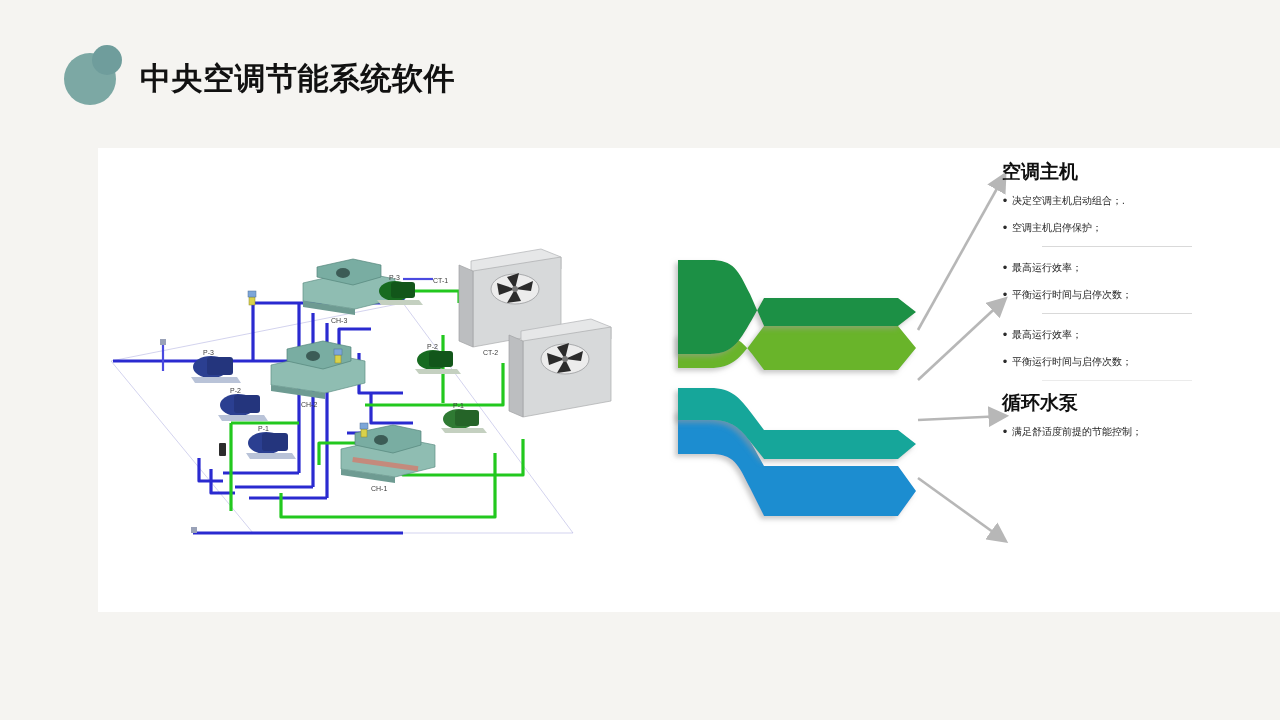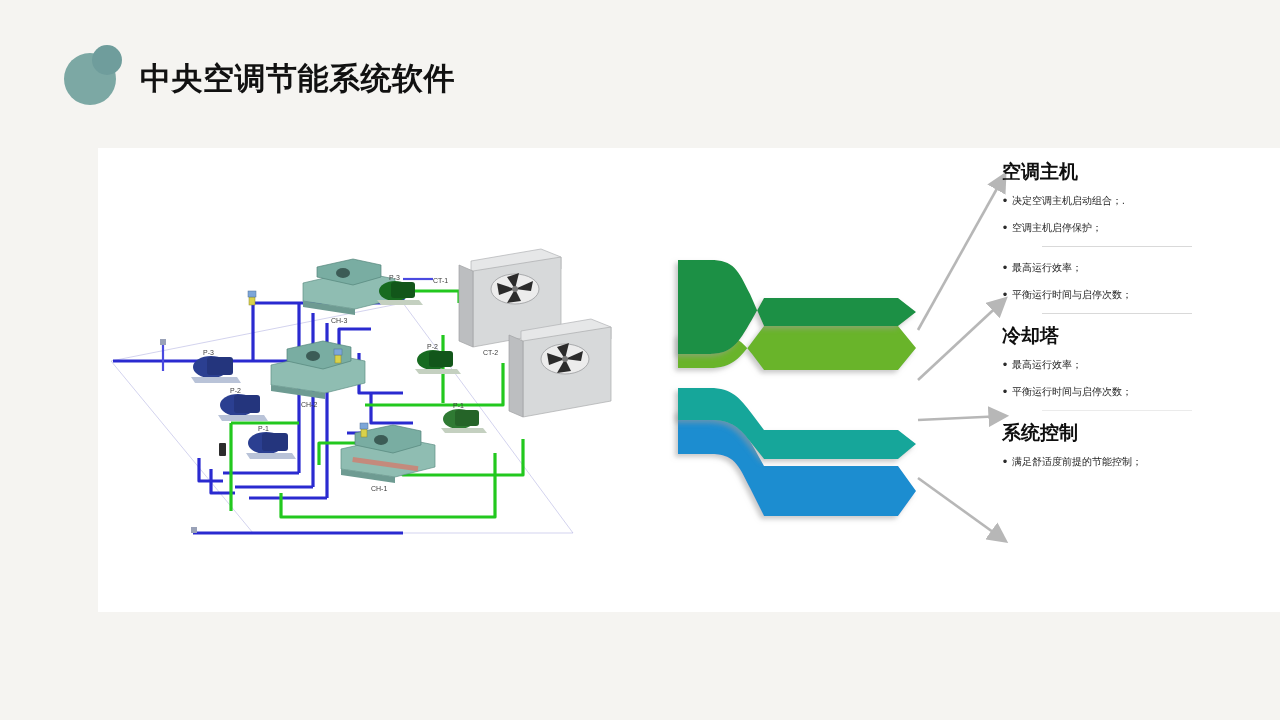--- a/index.html
+++ b/index.html
@@ -368,34 +368,33 @@
         <span class="bullet-text">最高运行效率；</span>
       </div>
       <div class="bullet-row">
         <span class="bullet-dot">•</span>
         <span class="bullet-text">平衡运行时间与启停次数；</span>
       </div>
       <div class="group-divider"></div>
     </div>
 
     <div class="info-group">
-      <div class="group-heading">冷却塔</div>
       <div class="bullet-row">
         <span class="bullet-dot">•</span>
         <span class="bullet-text">最高运行效率；</span>
       </div>
       <div class="bullet-row">
         <span class="bullet-dot">•</span>
         <span class="bullet-text">平衡运行时间与启停次数；</span>
       </div>
       <div class="group-divider faint"></div>
     </div>
 
     <div class="info-group">
-      <div class="group-heading">系统控制</div>
+      <div class="group-heading">循环水泵</div>
       <div class="bullet-row">
         <span class="bullet-dot">•</span>
         <span class="bullet-text">满足舒适度前提的节能控制；</span>
       </div>
     </div>
 
   </div>
 </div>
 
 </body></html>

